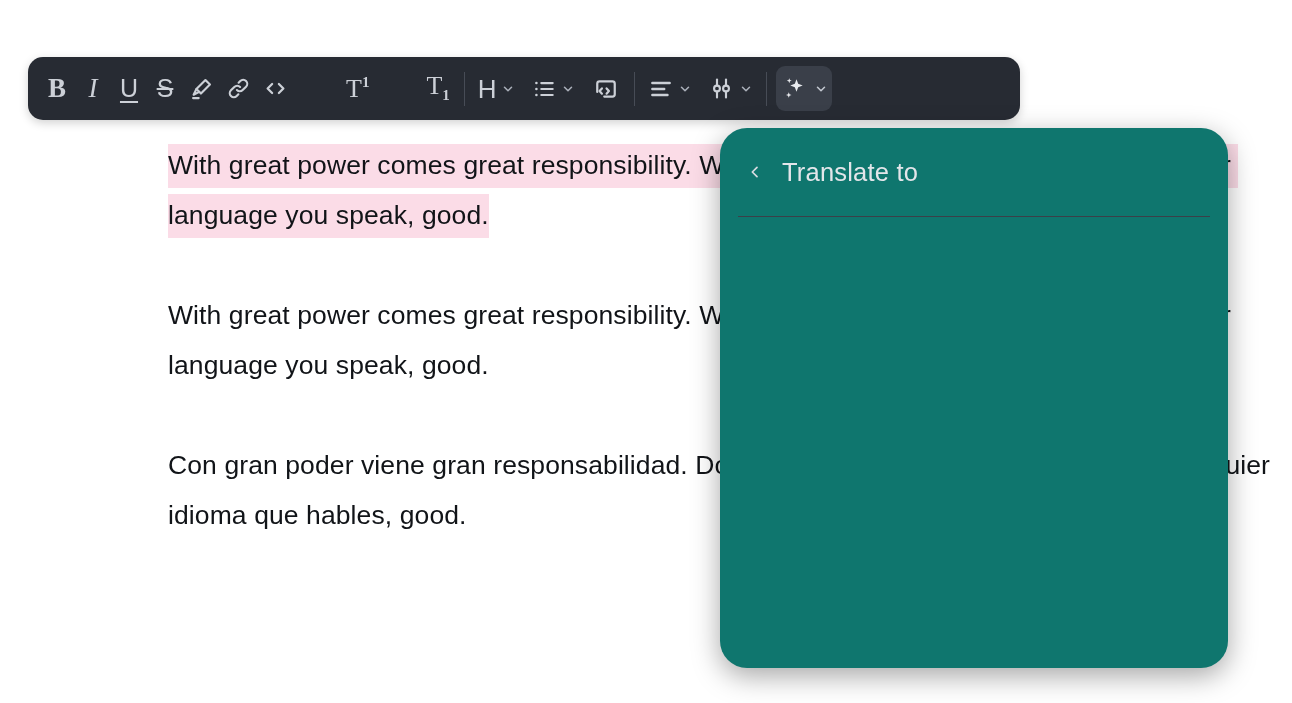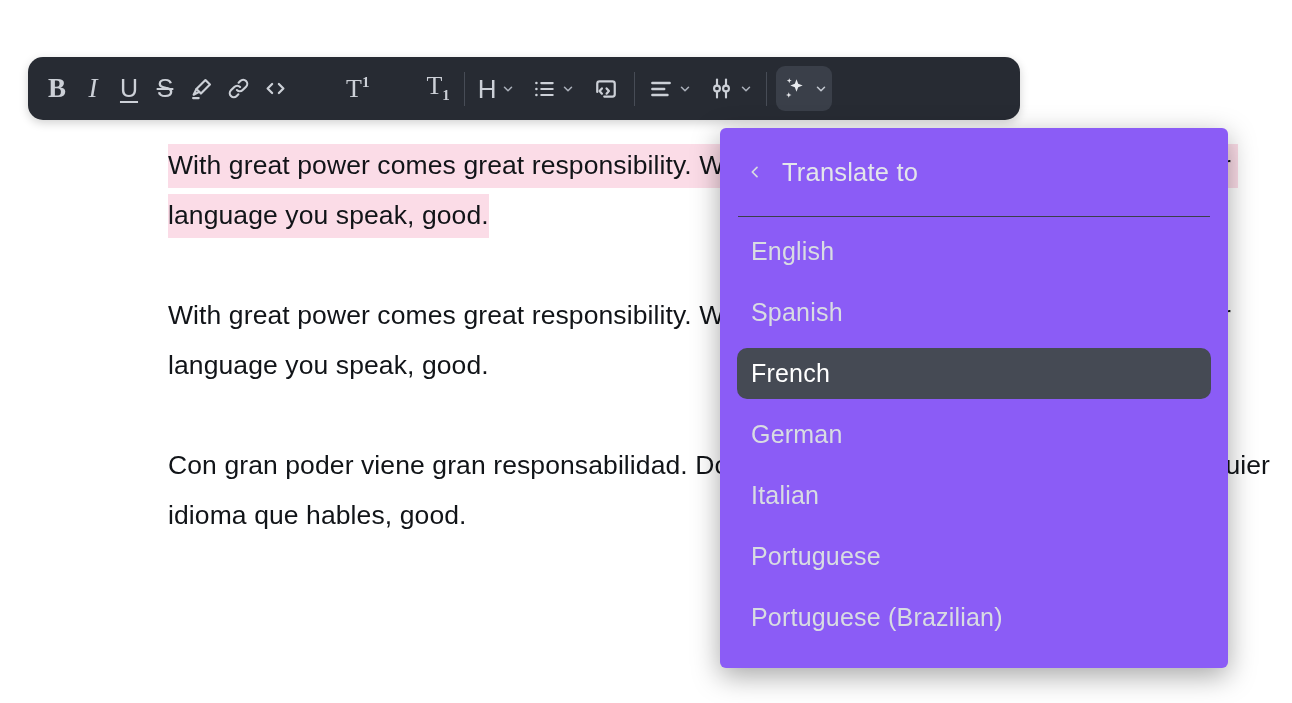--- a/index.html
+++ b/index.html
@@ -104,22 +104,22 @@
   }
   svg { display: block; }
 
   
   #translate-menu {
     position: absolute;
     left: 720px;
     top: 128px;
     width: 508px;
     height: 540px;
-    background: #8b5cf6;
-    border-radius: 6px;
+    background: #0f766e;
+    border-radius: 27px;
     box-shadow: 0 8px 28px rgba(0,0,0,0.35);
     box-sizing: border-box;
     overflow: hidden;
   }
   #menu-header {
     height: 88px;
     display: flex;
     align-items: center;
     padding-left: 18px;
     box-sizing: border-box;
@@ -327,22 +327,13 @@
 <div id="translate-menu">
   <div id="menu-header">
     <span id="menu-back-icon">
       <svg width="16" height="26" viewBox="0 0 24 24" fill="none" stroke="#d6dae0" stroke-width="2.6" stroke-linecap="round" stroke-linejoin="round">
           <polyline points="15,5 8,12 15,19"></polyline>
         </svg>
     </span>
     <span id="menu-title">Translate to</span>
   </div>
   <div id="menu-separator"></div>
-  <div id="menu-list">
-    <div class="menu-item">English</div>
-    <div class="menu-item">Spanish</div>
-    <div class="menu-item selected">French</div>
-    <div class="menu-item">German</div>
-    <div class="menu-item">Italian</div>
-    <div class="menu-item">Portuguese</div>
-    <div class="menu-item">Portuguese (Brazilian)</div>
-  </div>
 </div>
 
 </body></html>

